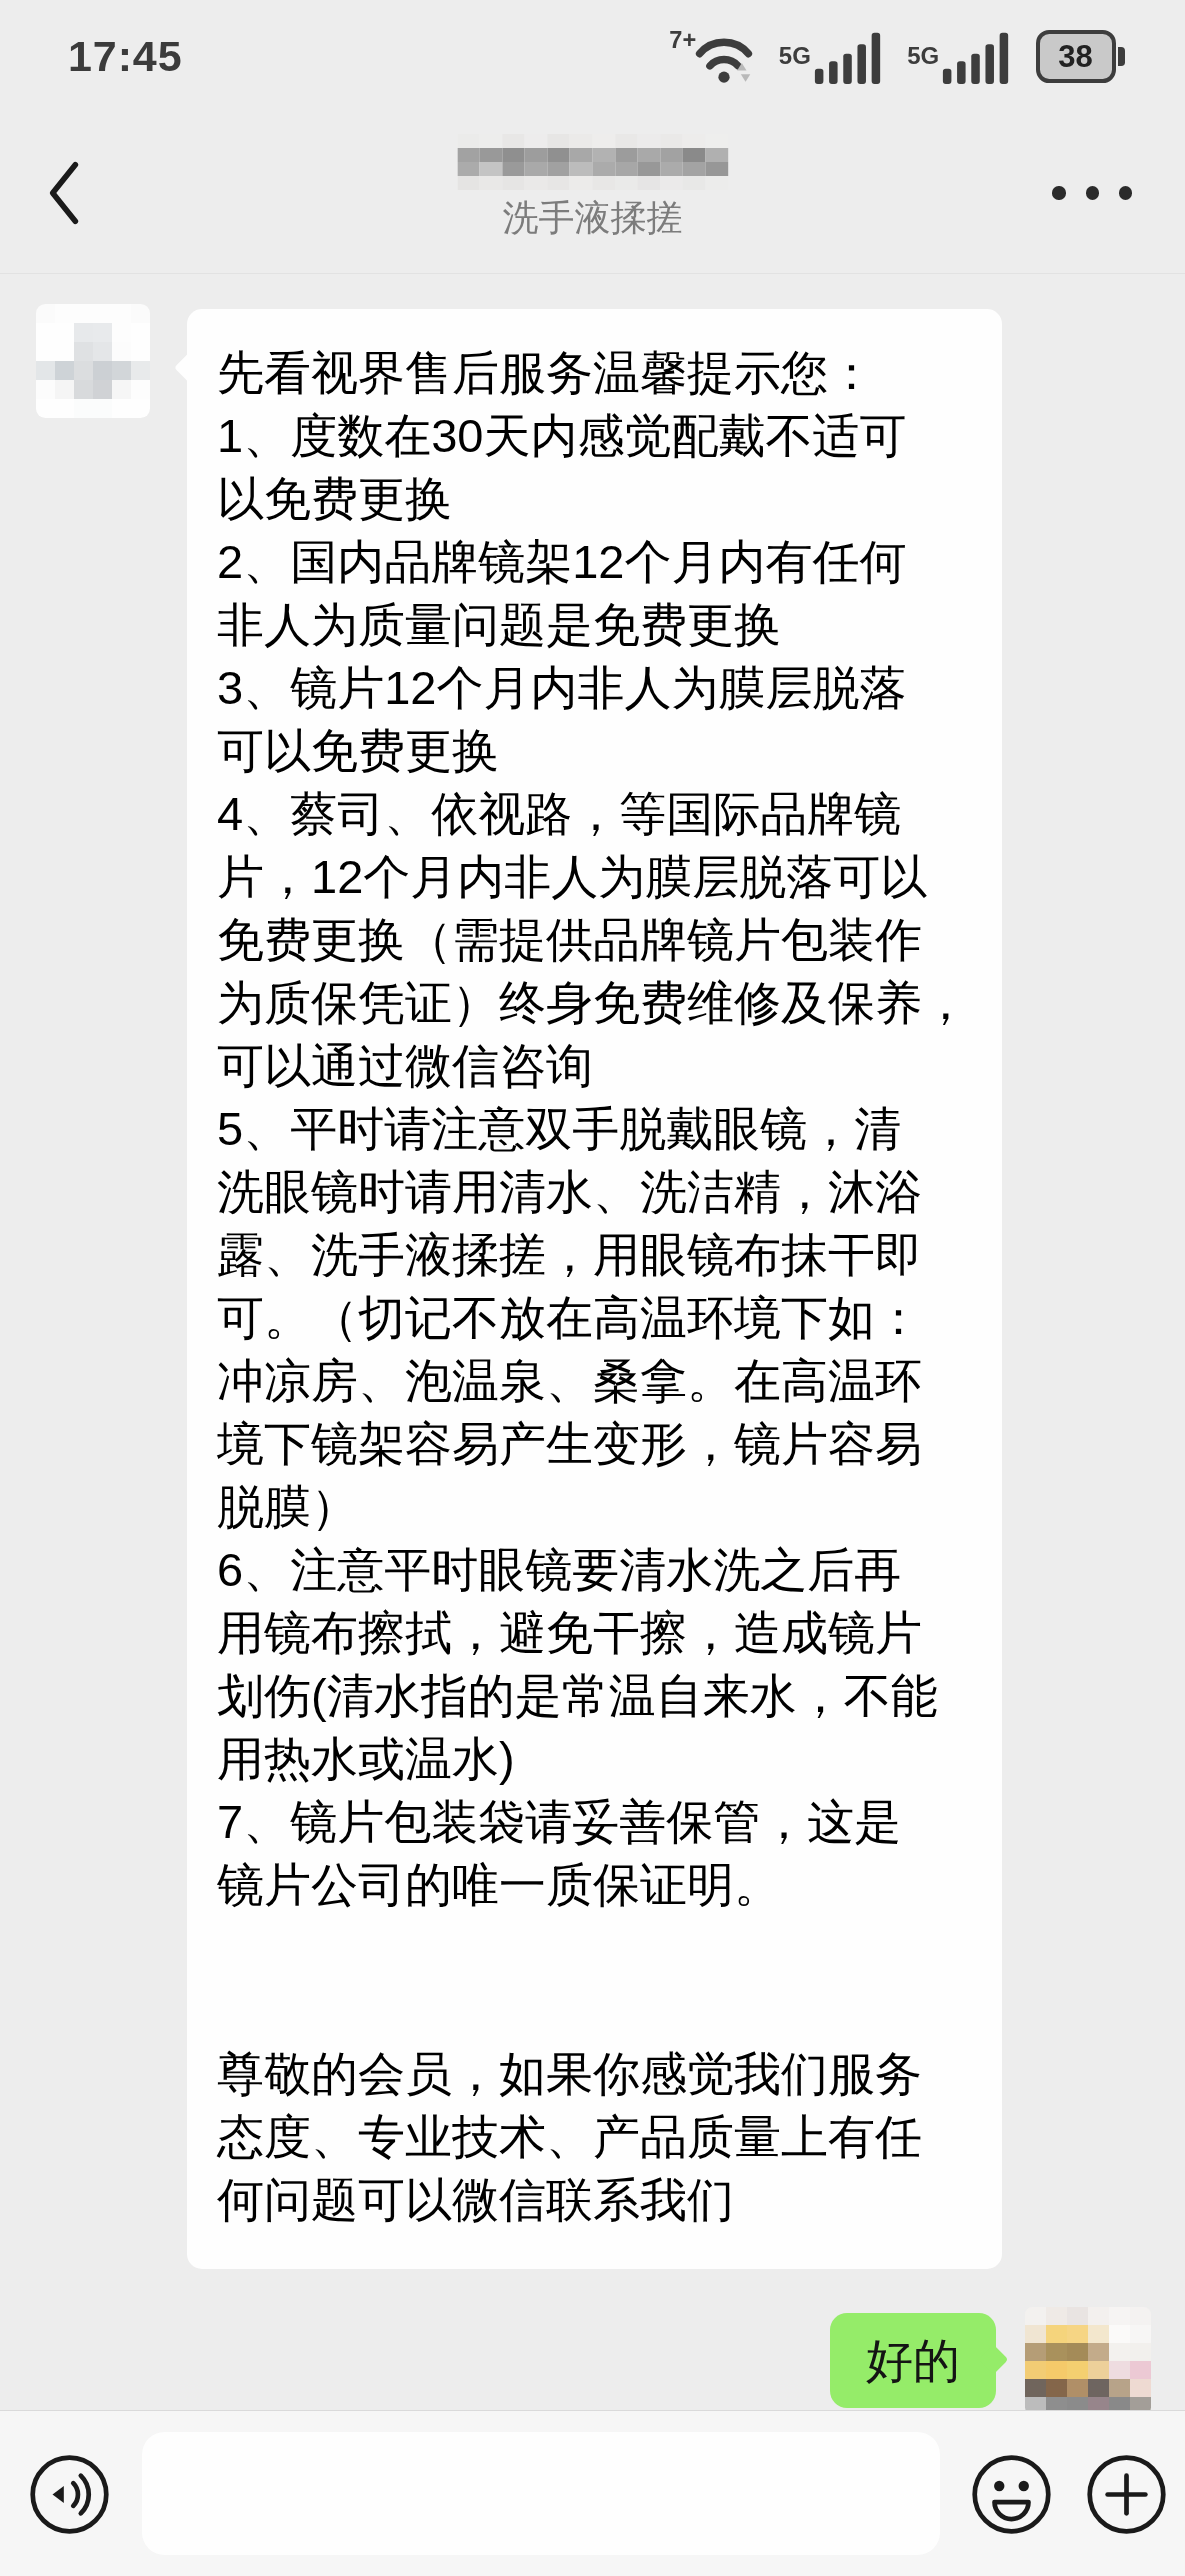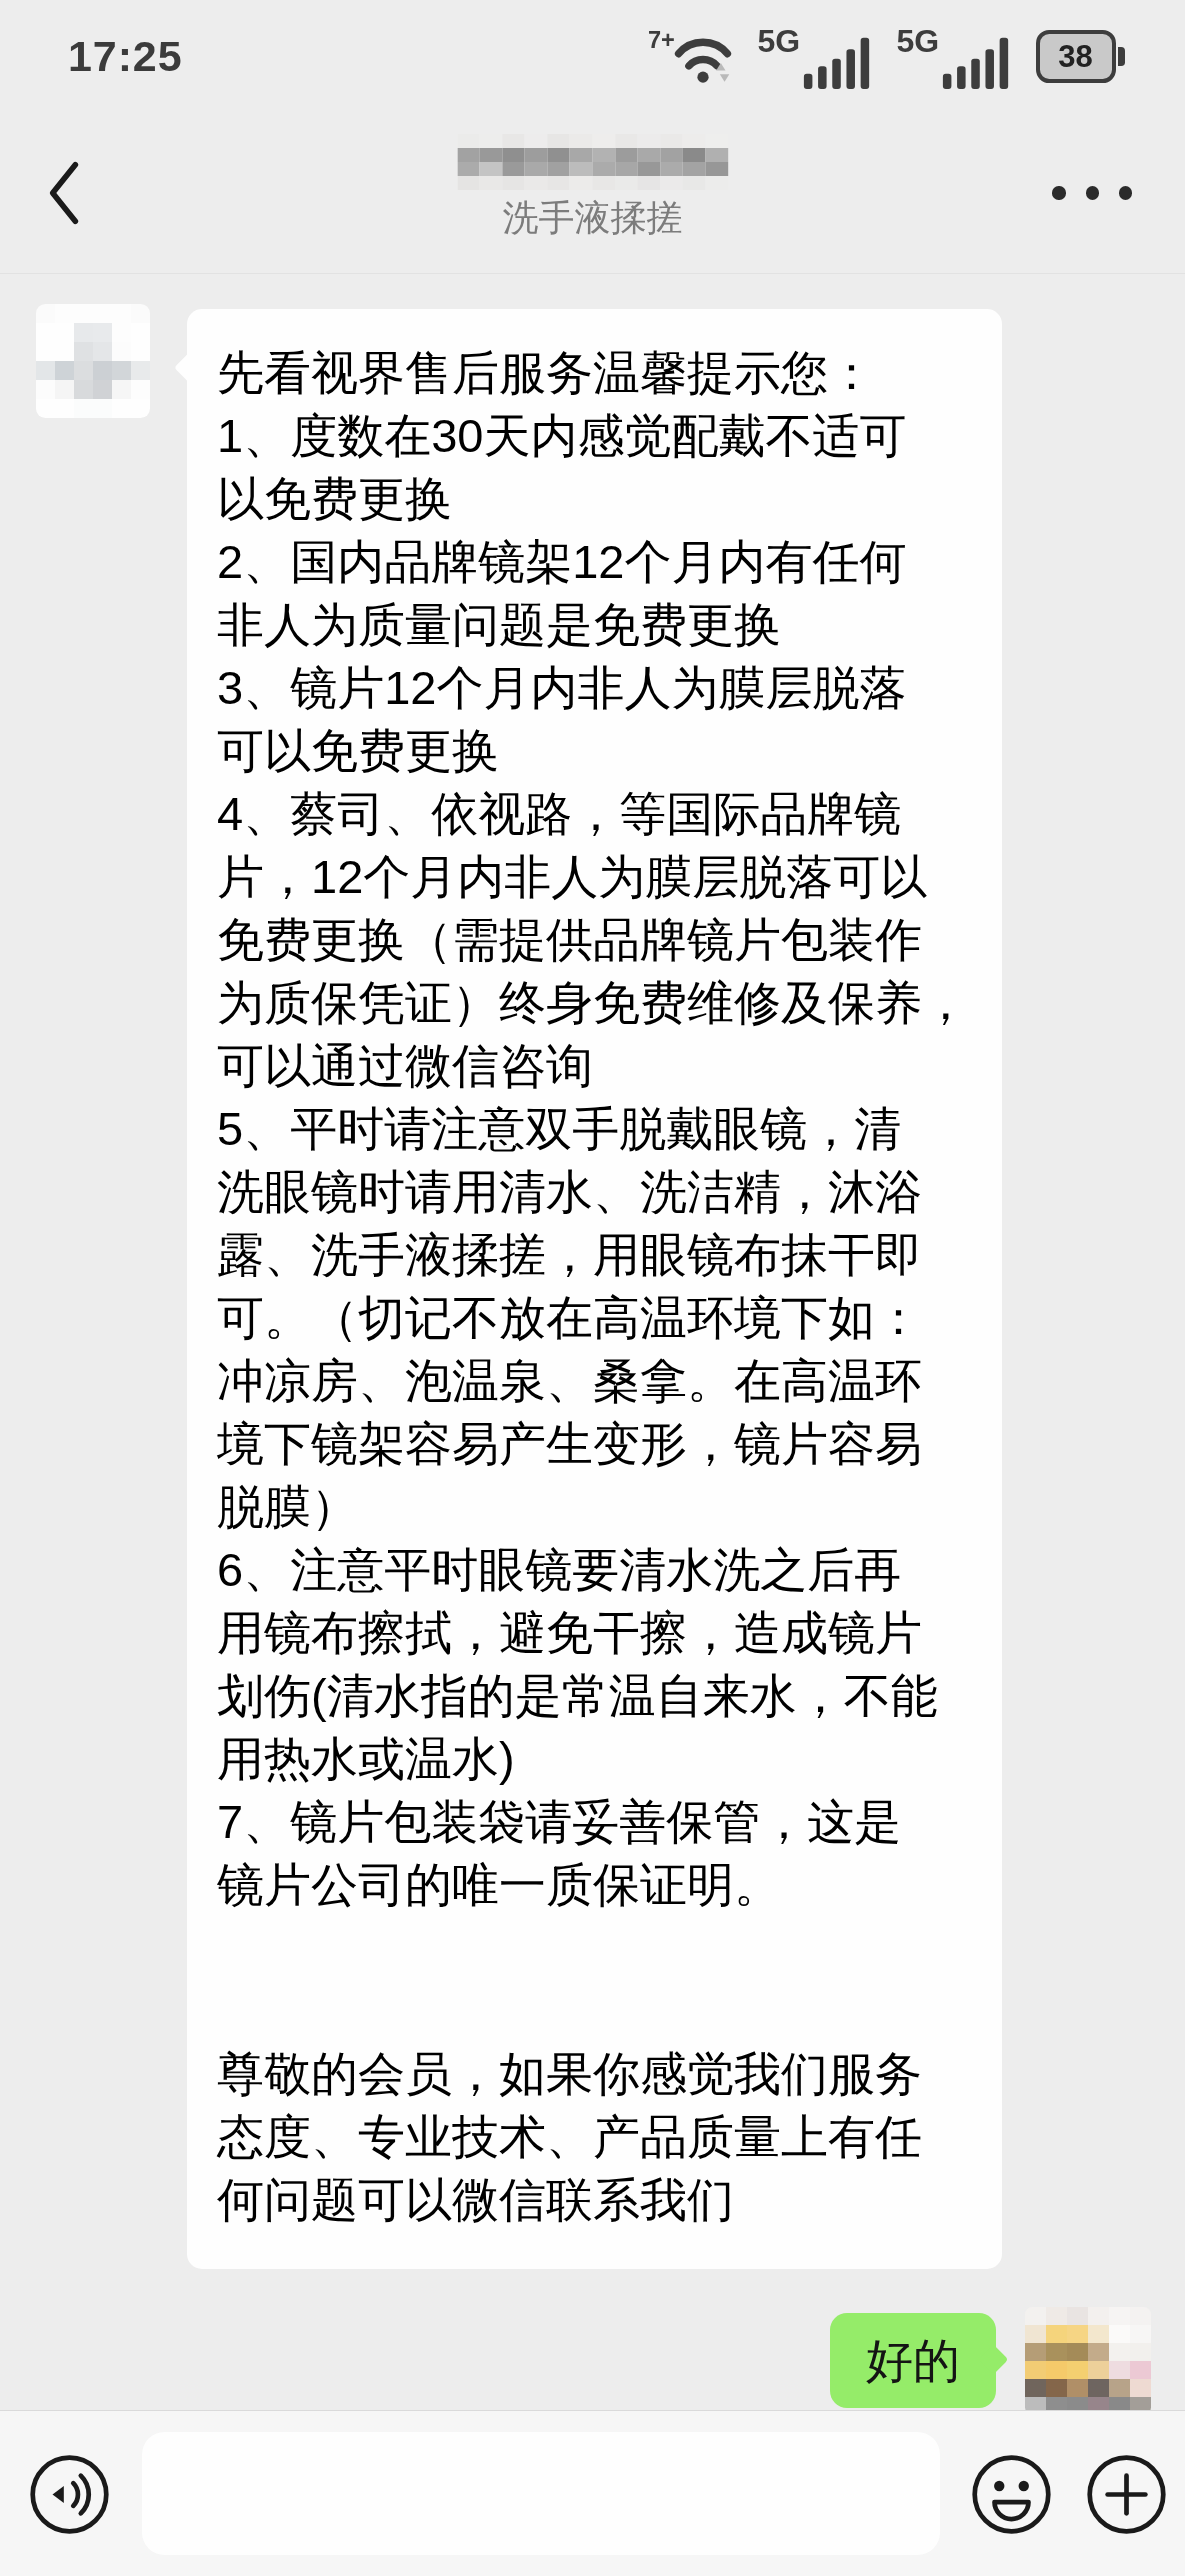--- a/index.html
+++ b/index.html
@@ -10,21 +10,21 @@
   }
   
   .statusbar{position:absolute;top:0;left:0;right:0;height:113px;
     display:flex;align-items:center;justify-content:space-between;
     padding:0 60px 0 68px;box-sizing:border-box;}
   .time{font-size:43px;font-weight:700;color:#3b3b3b;letter-spacing:0.9px;}
   .sicons{display:flex;align-items:center;gap:24.5px;}
   .wifi-wrap{display:flex;align-items:flex-start;}
   .wifi-label{font-size:23.6px;font-weight:700;color:#3d3d3d;margin-top:-1.9px;margin-right:-1.9px;}
   .netgroup{display:flex;align-items:flex-end;}
-  .net-label{font-size:32px;font-weight:700;color:#3d3d3d;margin-bottom:31px;margin-right:1.9px;}
+  .net-label{font-size:24px;font-weight:700;color:#3d3d3d;margin-bottom:16px;margin-right:1.9px;}
   .battery{position:relative;display:flex;align-items:center;}
   .batt-body{width:72px;height:45px;border:4.7px solid #3d3d3d;border-radius:13.2px;
     background:#c9c9c9;display:flex;align-items:center;justify-content:center;}
   .batt-text{font-size:31px;font-weight:700;color:#222;}
   .batt-nub{width:6.6px;height:19px;background:#3d3d3d;border-radius:0 3.8px 3.8px 0;margin-left:2.8px;}
   
   .navbar{position:absolute;top:113px;left:0;right:0;height:160px;border-bottom:1.9px solid #e2e2e2;}
   .back{position:absolute;left:45px;top:46px;}
   .moredots{position:absolute;right:53px;top:0;height:160px;display:flex;align-items:center;gap:20px;}
   .moredots i{width:13.2px;height:13.2px;border-radius:50%;background:#2b2b2b;display:block;}
@@ -60,21 +60,21 @@
   .emoji-btn{position:absolute;left:970px;top:42px;cursor:pointer;}
   .plus-btn{position:absolute;left:1085px;top:42px;cursor:pointer;}
   svg{display:block;}
 </style>
 </head>
 <body>
 
 <div class="screen">
 
   <header class="statusbar">
-    <span class="time">17:25</span>
+    <span class="time">17:45</span>
     <div class="sicons">
       <span class="wifi-wrap">
         <span class="wifi-label">7+</span>
         <svg width="60" height="55" viewBox="0 0 64 58">
           <path d="M6 26 A34 34 0 0 1 58 26" fill="none" stroke="#3d3d3d" stroke-width="8" stroke-linecap="round"></path>
           <path d="M17 39 A20 20 0 0 1 47 39" fill="none" stroke="#3d3d3d" stroke-width="8" stroke-linecap="round"></path>
           <circle cx="32" cy="51" r="6" fill="#3d3d3d"></circle>
           <path d="M46 44 l5 -8 l5 8 z" fill="#b9b9b9"></path>
           <path d="M50 48 l5 8 l5 -8 z" fill="#b9b9b9"></path>
         </svg>

